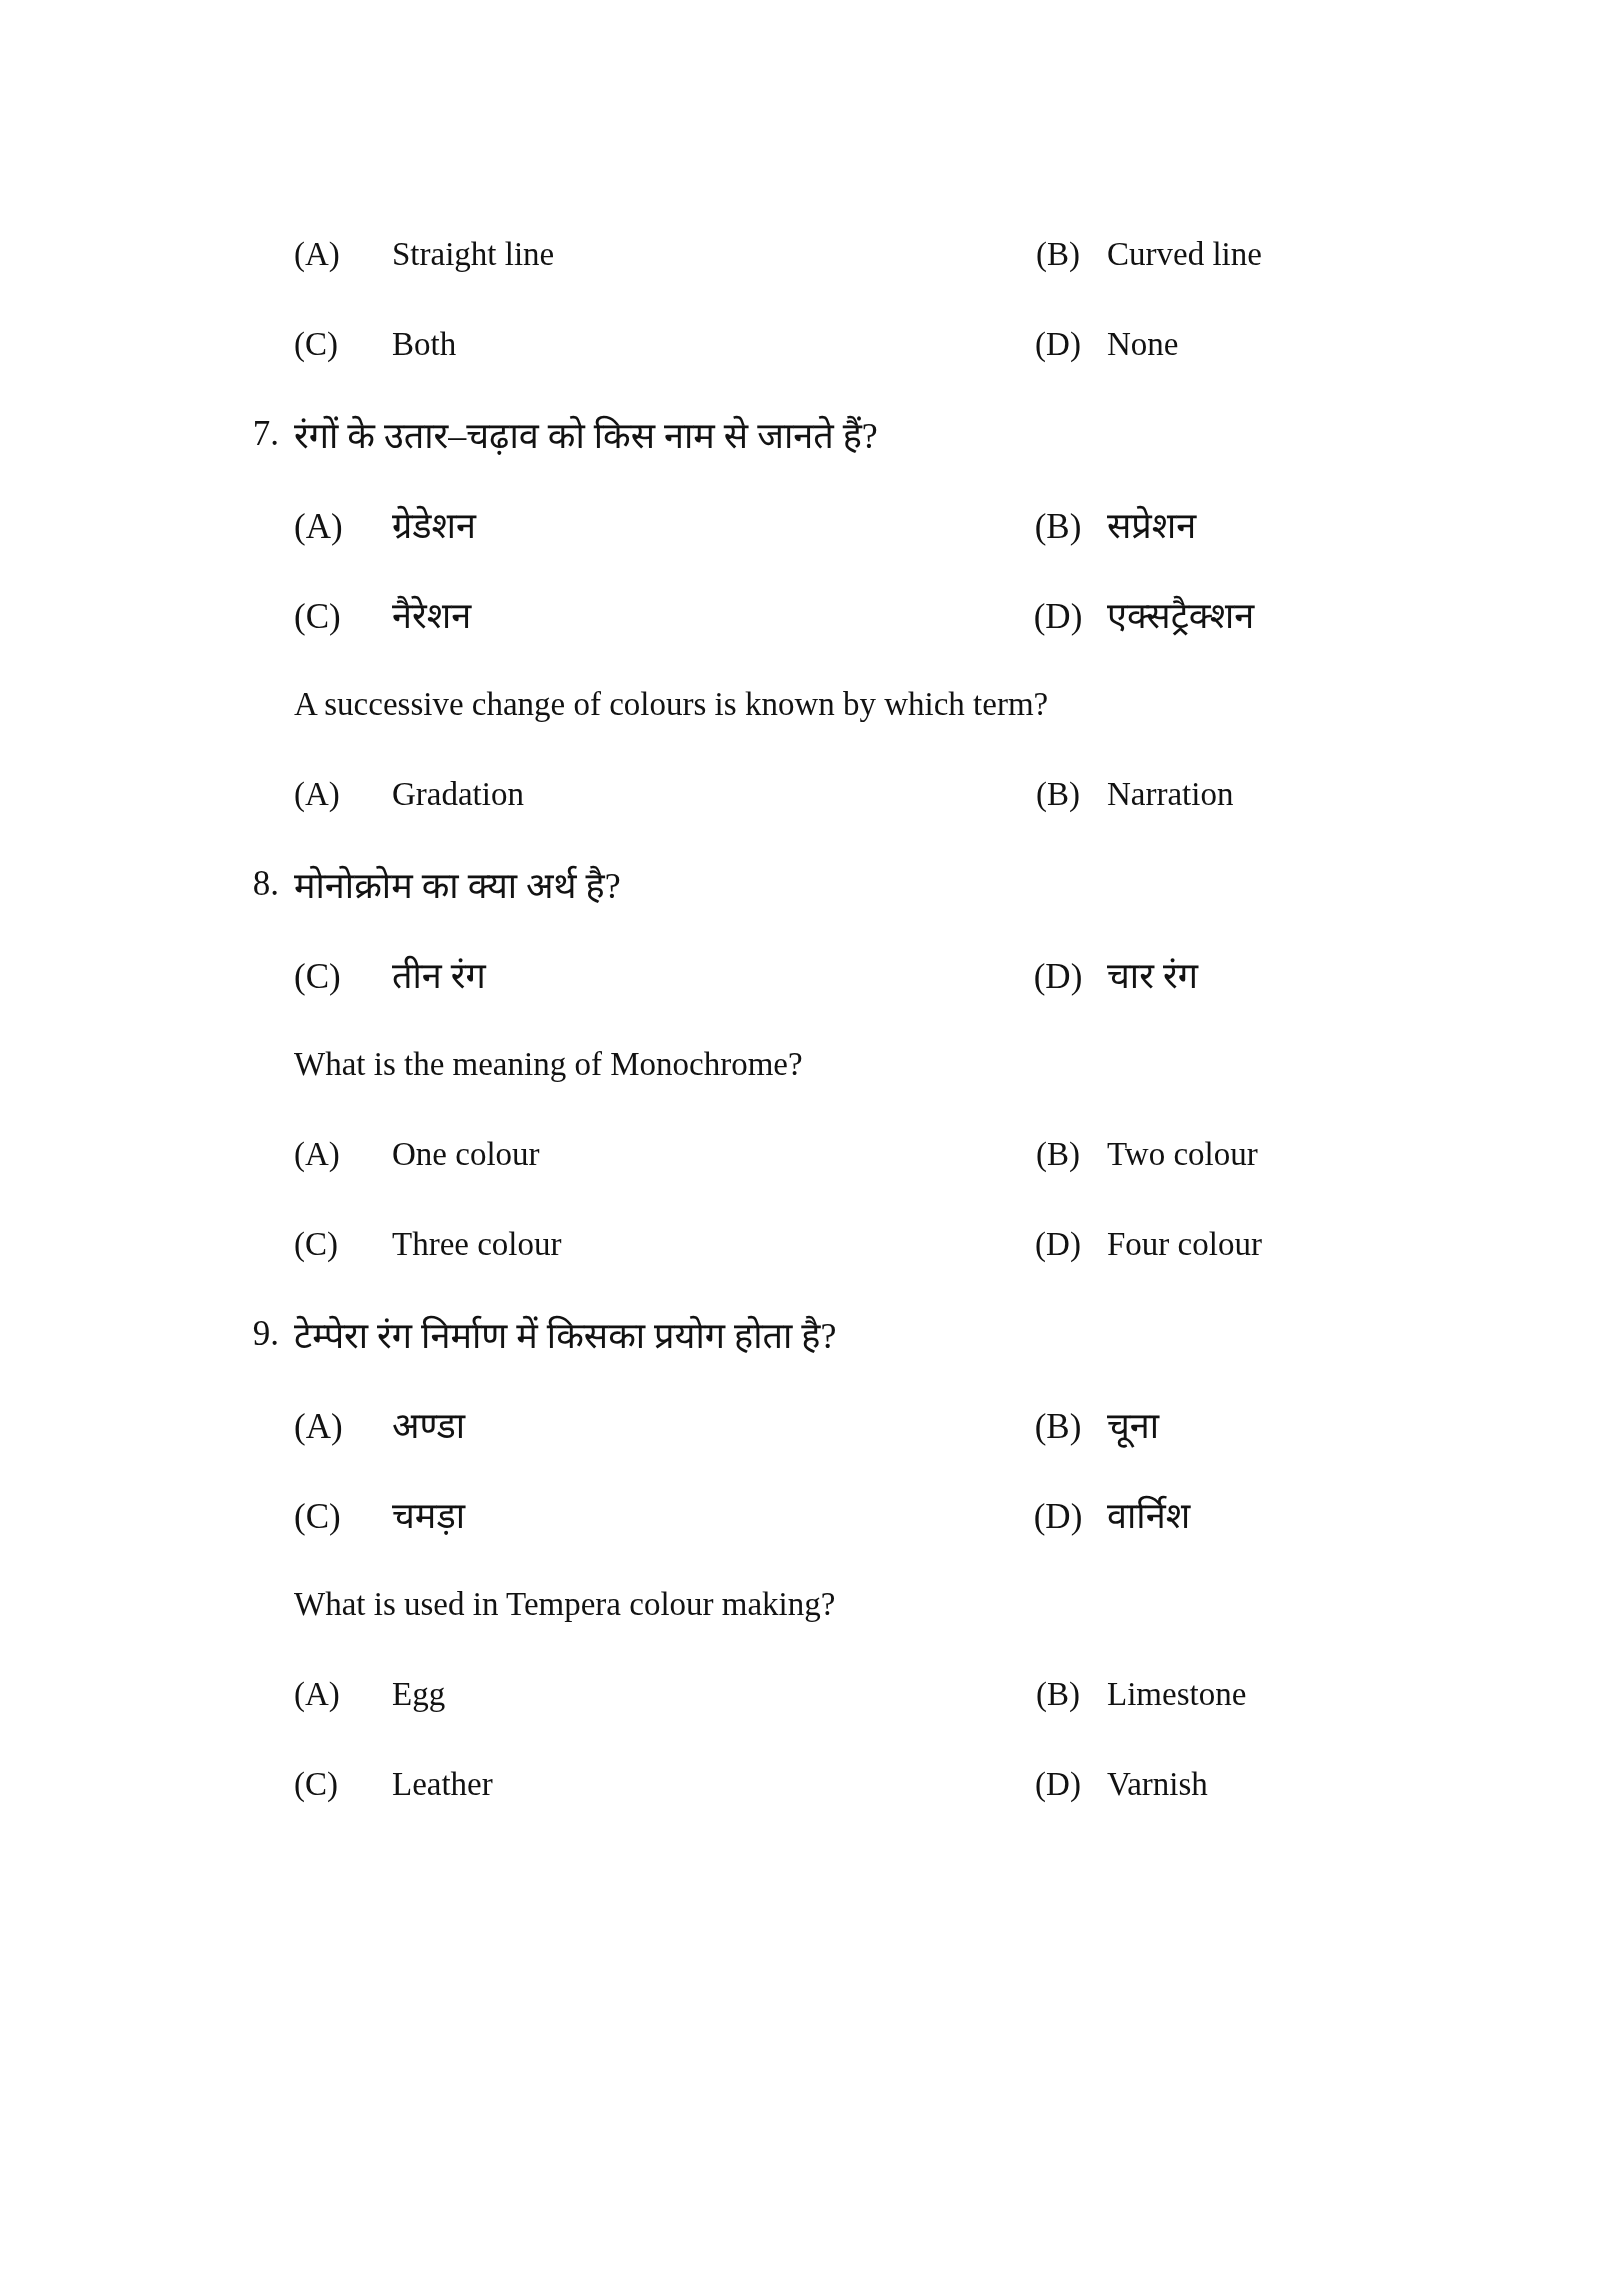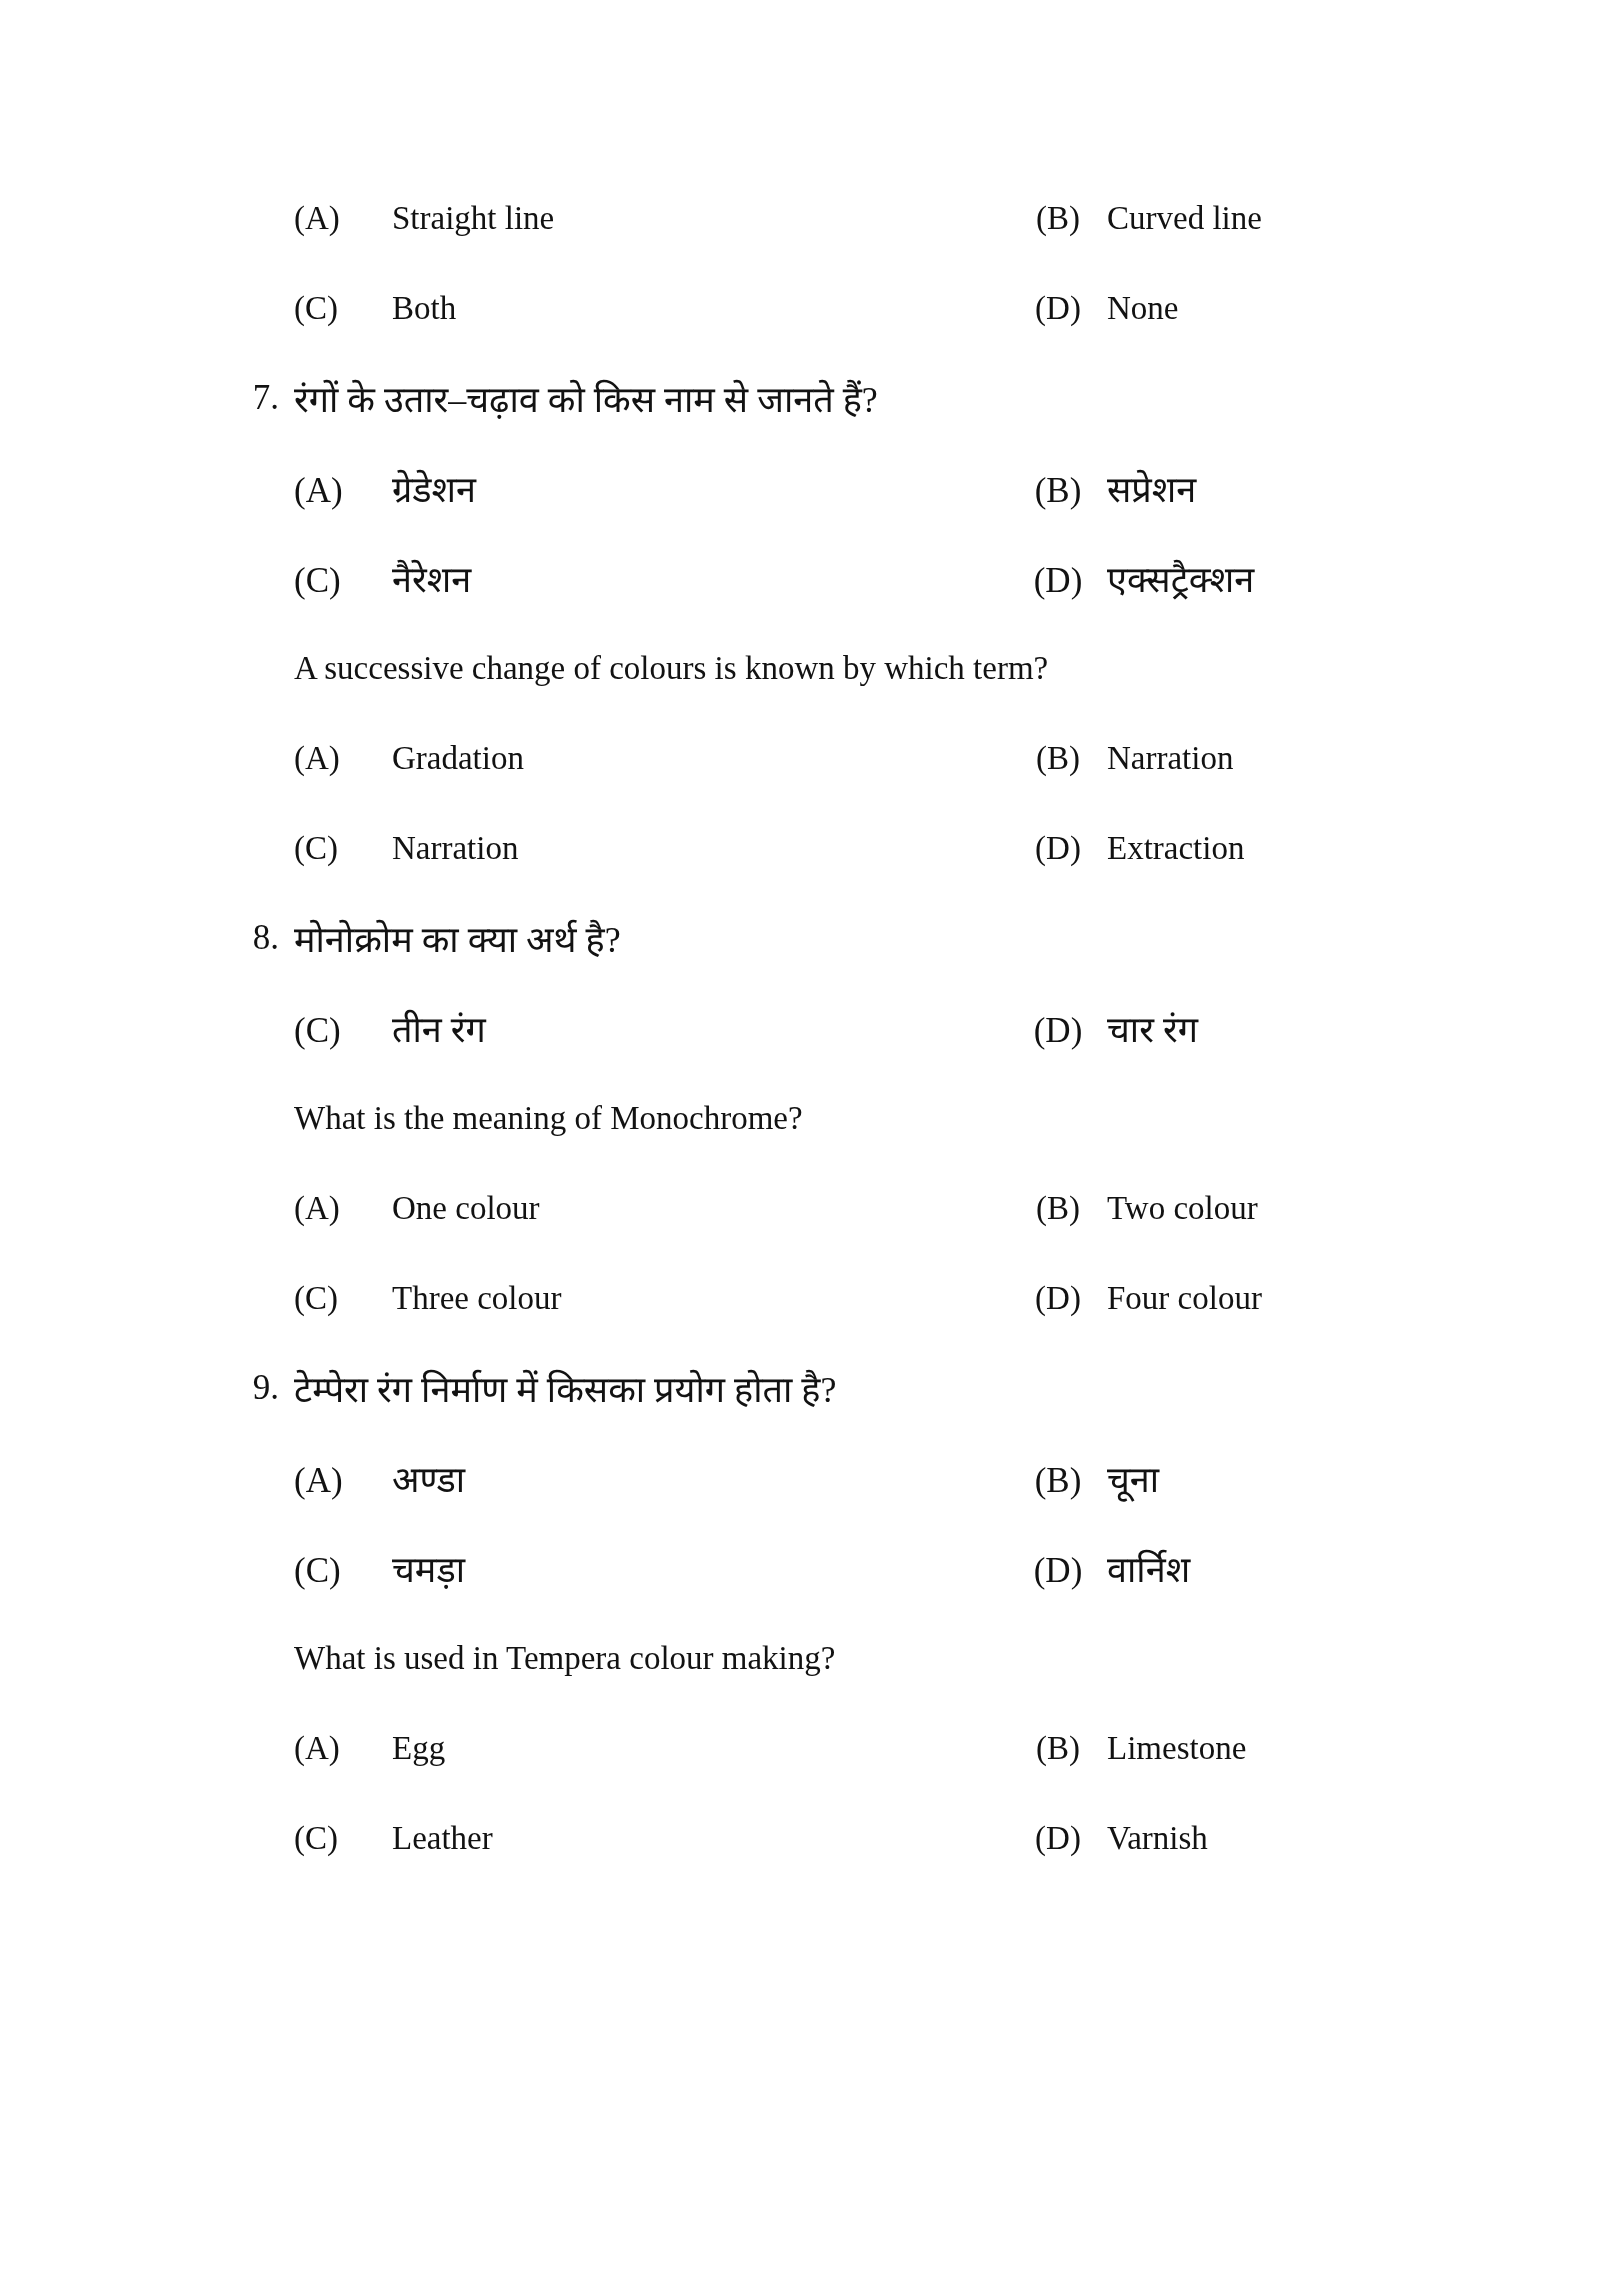--- a/index.html
+++ b/index.html
@@ -8,20 +8,21 @@
     background: #ffffff;
   }
   .page {
     position: relative;
     width: 1621px;
     height: 2094px;
     background: #ffffff;
     color: #121212;
     font-family: "Liberation Serif", serif;
     overflow: hidden;
+    margin-top: 36px;
   }
   .content {
     position: absolute;
     top: 173px;
     left: 0;
     width: 100%;
   }
   .row {
     position: relative;
     height: 90px;
@@ -126,28 +127,20 @@
 
     <div class="row en">
       <div class="col a">
         <span class="olabel">(A)</span><span class="otext">Gradation</span>
       </div>
       <div class="col b">
         <span class="olabel">(B)</span><span class="otext">Narration</span>
       </div>
     </div>
 
-    <div class="row en">
-      <div class="col a">
-        <span class="olabel">(C)</span><span class="otext">Narration</span>
-      </div>
-      <div class="col b">
-        <span class="olabel">(D)</span><span class="otext">Extraction</span>
-      </div>
-    </div>
 
     <div class="row hi">
       <span class="qnum">8.</span>
       <span class="qtext">मोनोक्रोम का क्या अर्थ है?</span>
     </div>
 
 
     <div class="row hi">
       <div class="col a">
         <span class="olabel">(C)</span><span class="otext">तीन रंग</span>

